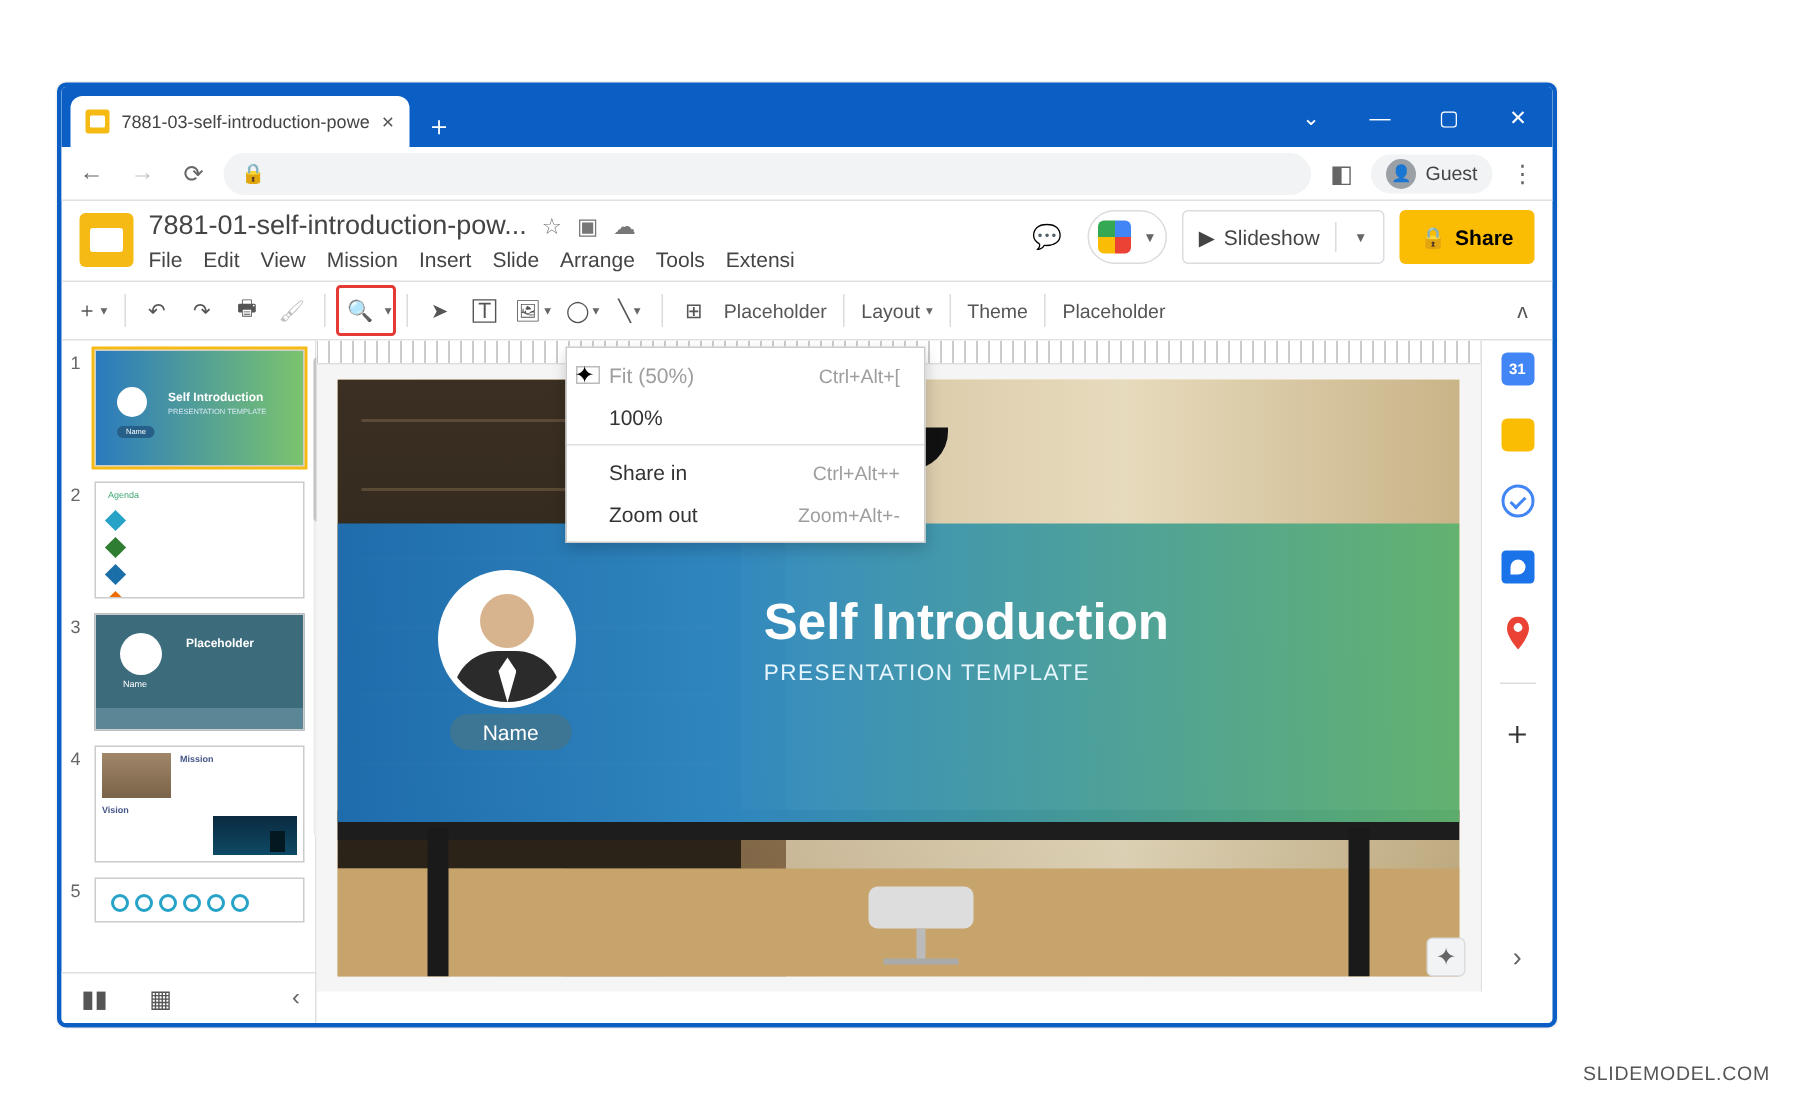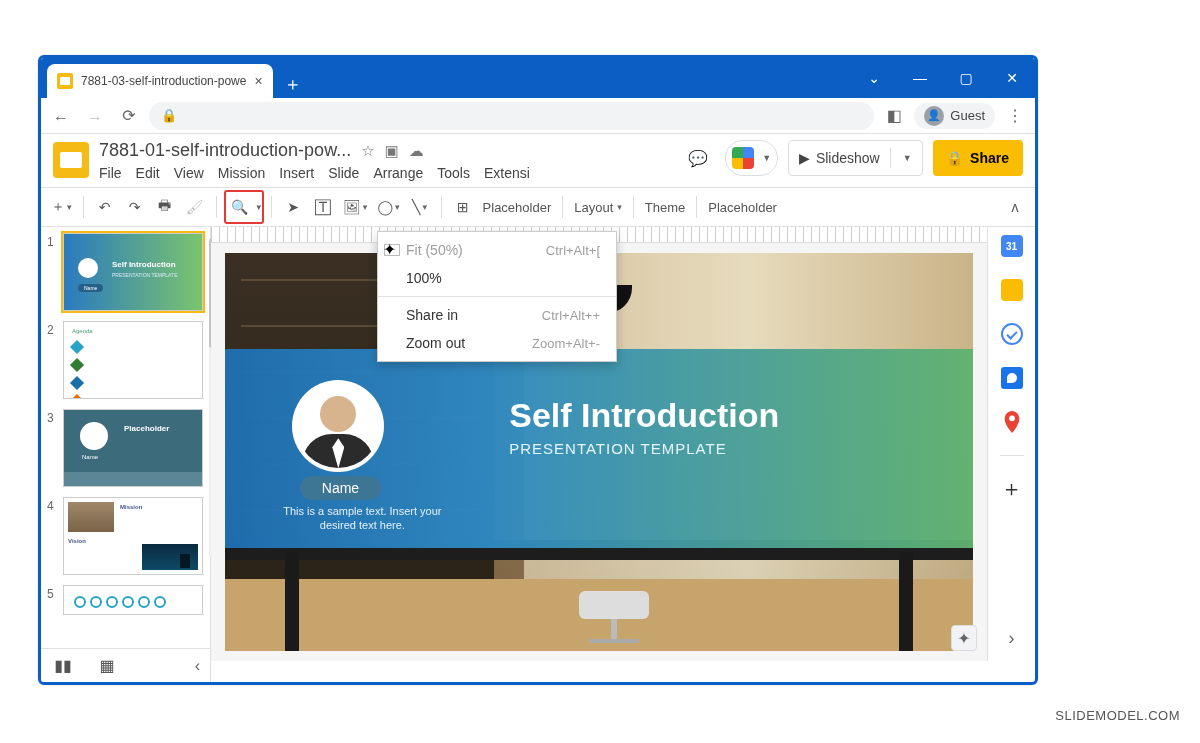--- a/index.html
+++ b/index.html
@@ -375,21 +375,20 @@
               <div class="back"></div>
               <div class="pole"></div>
               <div class="base"></div>
             </div>
           <div class="gradient-overlay"></div>
           <div class="avatar">
               <div class="head"></div>
               <div class="body"></div>
             </div>
           <div class="name-pill">Name</div>
-          <div class="sample-txt">This is a sample text. Insert your desired text here.</div>
           <div class="big-title">Self Introduction</div>
           <div class="big-sub">PRESENTATION TEMPLATE</div>
         </div>
       </div>
       <div class="explore">✦</div>
     </div>
 
     <div class="siderail">
       <div class="rail-ico cal">
           <span>31</span>

